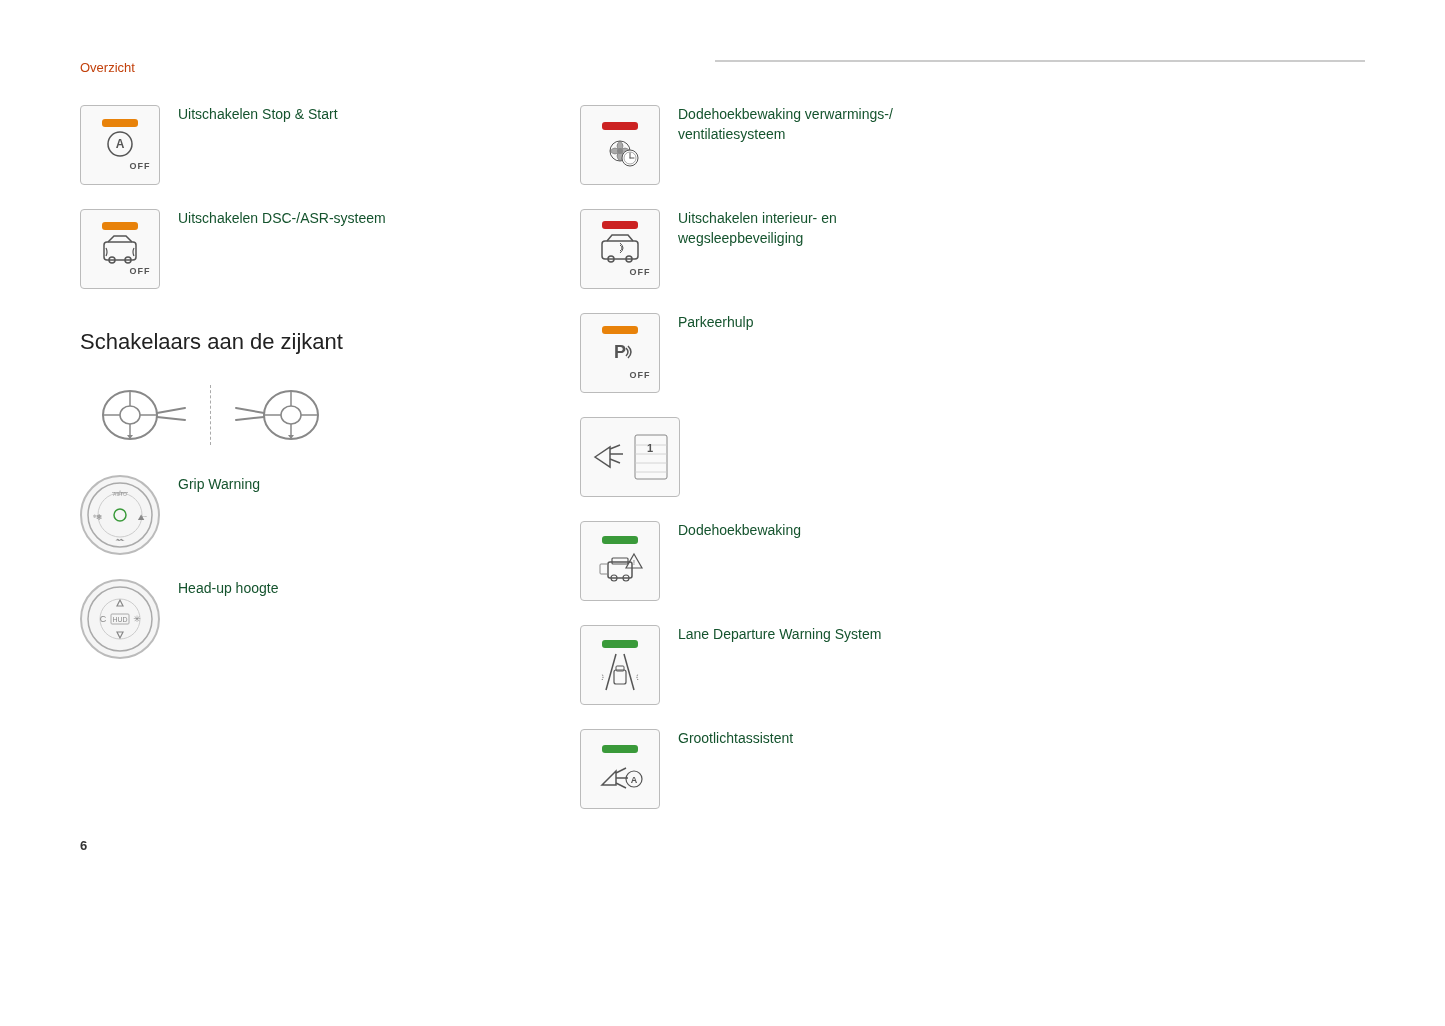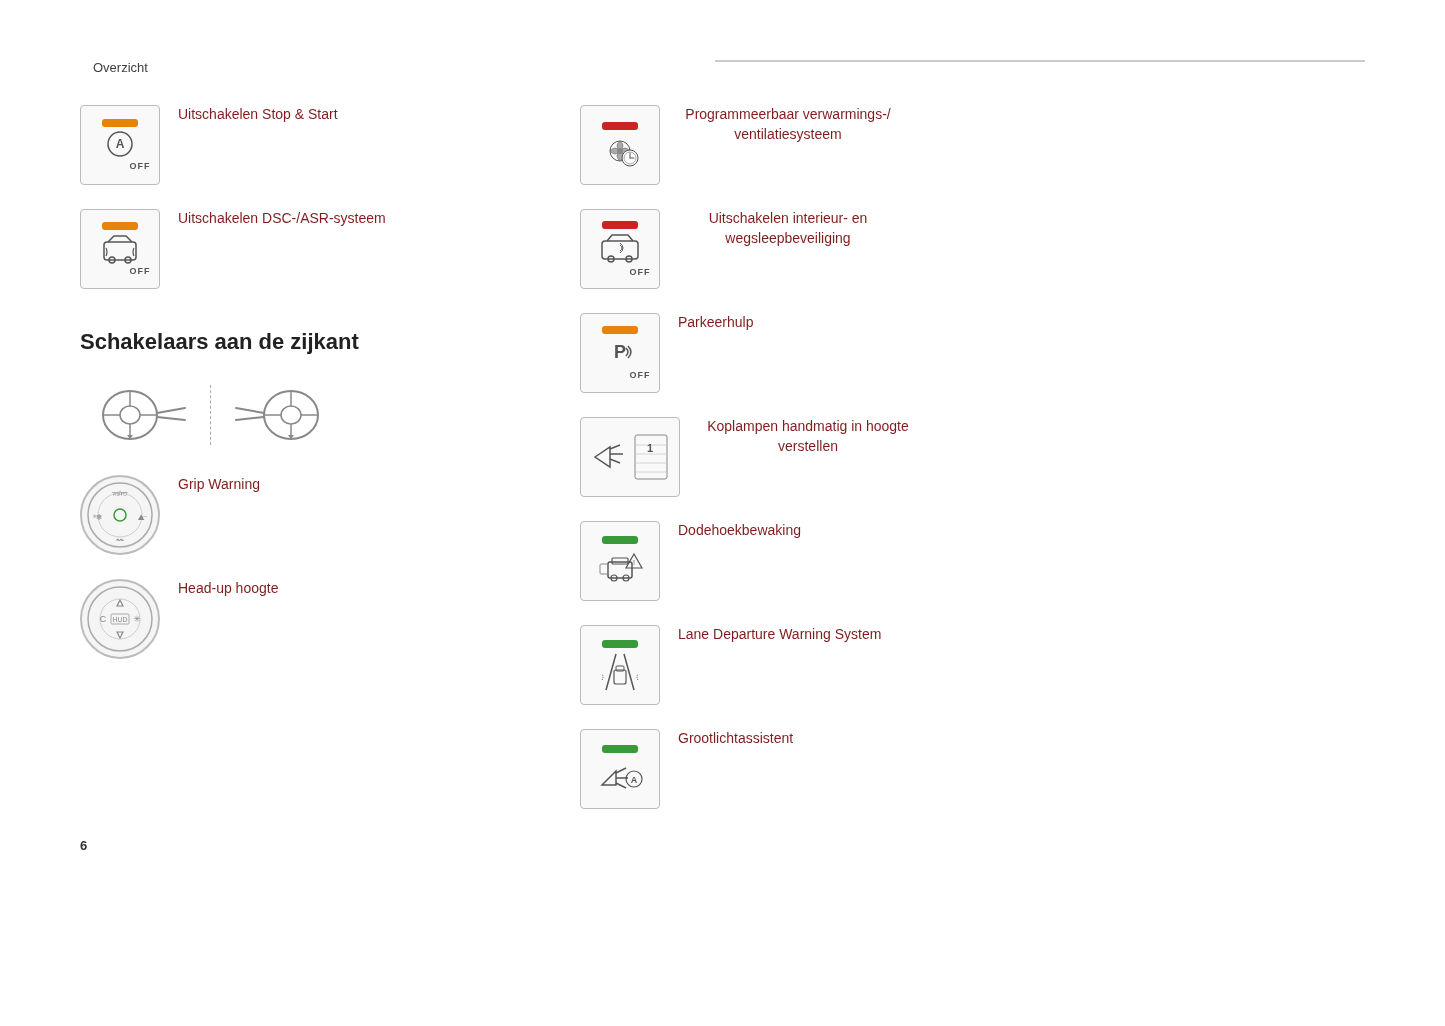--- a/index.html
+++ b/index.html
@@ -12,24 +12,23 @@
       min-height: 1026px;
       position: relative;
     }
 
     .page-container {
       padding: 60px 80px 60px 80px;
       position: relative;
     }
 
     .breadcrumb {
-      color: #404040;
+      color: #c2410c;
       font-size: 13px;
       margin-bottom: 30px;
-      margin-left: 13px;
     }
 
     .top-rule {
       position: absolute;
       top: 60px;
       right: 80px;
       width: 650px;
       height: 2px;
       background: #ccc;
     }
@@ -75,37 +74,36 @@
       height: 8px;
       border-radius: 3px;
     }
 
     .indicator-orange { background: #e8820a; }
     .indicator-red { background: #cc2222; }
     .indicator-green { background: #3a9a3a; }
 
     .icon-label {
       font-size: 14px;
-      color: #7f1d1d;
+      color: #14532d;
       line-height: 1.4;
-      text-align: center;
     }
 
     .off-text {
       font-size: 9px;
       font-weight: bold;
       color: #555;
       letter-spacing: 1px;
       padding-left: 40px;
     }
 
     
     .section-heading {
       font-size: 22px;
-      font-weight: bold;
+      font-weight: normal;
       color: #222;
       margin: 40px 0 30px 0;
     }
 
     
     .steering-area {
       display: flex;
       align-items: center;
       gap: 20px;
       margin-bottom: 30px;
@@ -299,21 +297,21 @@
             <path d="M22 27 Q16 22 22 17 Q28 22 22 27" fill="#aaa" stroke="#555" stroke-width="0.5"></path>
             <path d="M12 17 Q17 11 22 17 Q17 23 12 17" fill="#aaa" stroke="#555" stroke-width="0.5"></path>
             <circle cx="22" cy="17" r="3" fill="#888"></circle>
 
             <circle cx="32" cy="24" r="8" fill="white" stroke="#555" stroke-width="1"></circle>
             <circle cx="32" cy="24" r="6" fill="none" stroke="#555" stroke-width="0.5"></circle>
             <line x1="32" y1="24" x2="32" y2="19" stroke="#555" stroke-width="1" stroke-linecap="round"></line>
             <line x1="32" y1="24" x2="36" y2="24" stroke="#555" stroke-width="1" stroke-linecap="round"></line>
           </svg>
         </div>
-        <span class="icon-label" style="max-width:220px;">Programmeerbaar verwarmings-/ ventilatiesysteem</span>
+        <span class="icon-label" style="max-width:220px;">Dodehoekbewaking verwarmings-/ ventilatiesysteem</span>
       </div>
 
       <div class="icon-row">
         <div class="icon-box">
           <div class="indicator-bar indicator-red"></div>
           <svg width="44" height="30" viewBox="0 0 44 30">
             <rect x="4" y="8" width="36" height="18" rx="3" fill="none" stroke="#555" stroke-width="1.5"></rect>
             <circle cx="13" cy="26" r="3" fill="none" stroke="#555" stroke-width="1.5"></circle>
             <circle cx="31" cy="26" r="3" fill="none" stroke="#555" stroke-width="1.5"></circle>
             <path d="M9 8 L14 2 L30 2 L35 8" fill="none" stroke="#555" stroke-width="1.5"></path>
@@ -352,21 +350,20 @@
             <rect x="50" y="8" width="32" height="44" rx="2" fill="none" stroke="#888" stroke-width="1"></rect>
 
             <line x1="50" y1="18" x2="82" y2="18" stroke="#ccc" stroke-width="0.8"></line>
             <line x1="50" y1="27" x2="82" y2="27" stroke="#ccc" stroke-width="0.8"></line>
             <line x1="50" y1="36" x2="82" y2="36" stroke="#ccc" stroke-width="0.8"></line>
             <line x1="50" y1="45" x2="82" y2="45" stroke="#ccc" stroke-width="0.8"></line>
 
             <text x="65" y="25" text-anchor="middle" font-size="11" font-weight="bold" fill="#555">1</text>
           </svg>
         </div>
-        <span class="icon-label" style="max-width:220px;">Koplampen handmatig in hoogte verstellen</span>
       </div>
 
       <div class="icon-row">
         <div class="icon-box">
           <div class="indicator-bar indicator-green"></div>
           <svg width="44" height="38" viewBox="0 0 44 38">
 
             <rect x="10" y="14" width="24" height="16" rx="2" fill="none" stroke="#555" stroke-width="1.5"></rect>
             <rect x="14" y="10" width="16" height="6" rx="1" fill="none" stroke="#555" stroke-width="1.2"></rect>
             <circle cx="16" cy="30" r="3" fill="none" stroke="#555" stroke-width="1.2"></circle>

